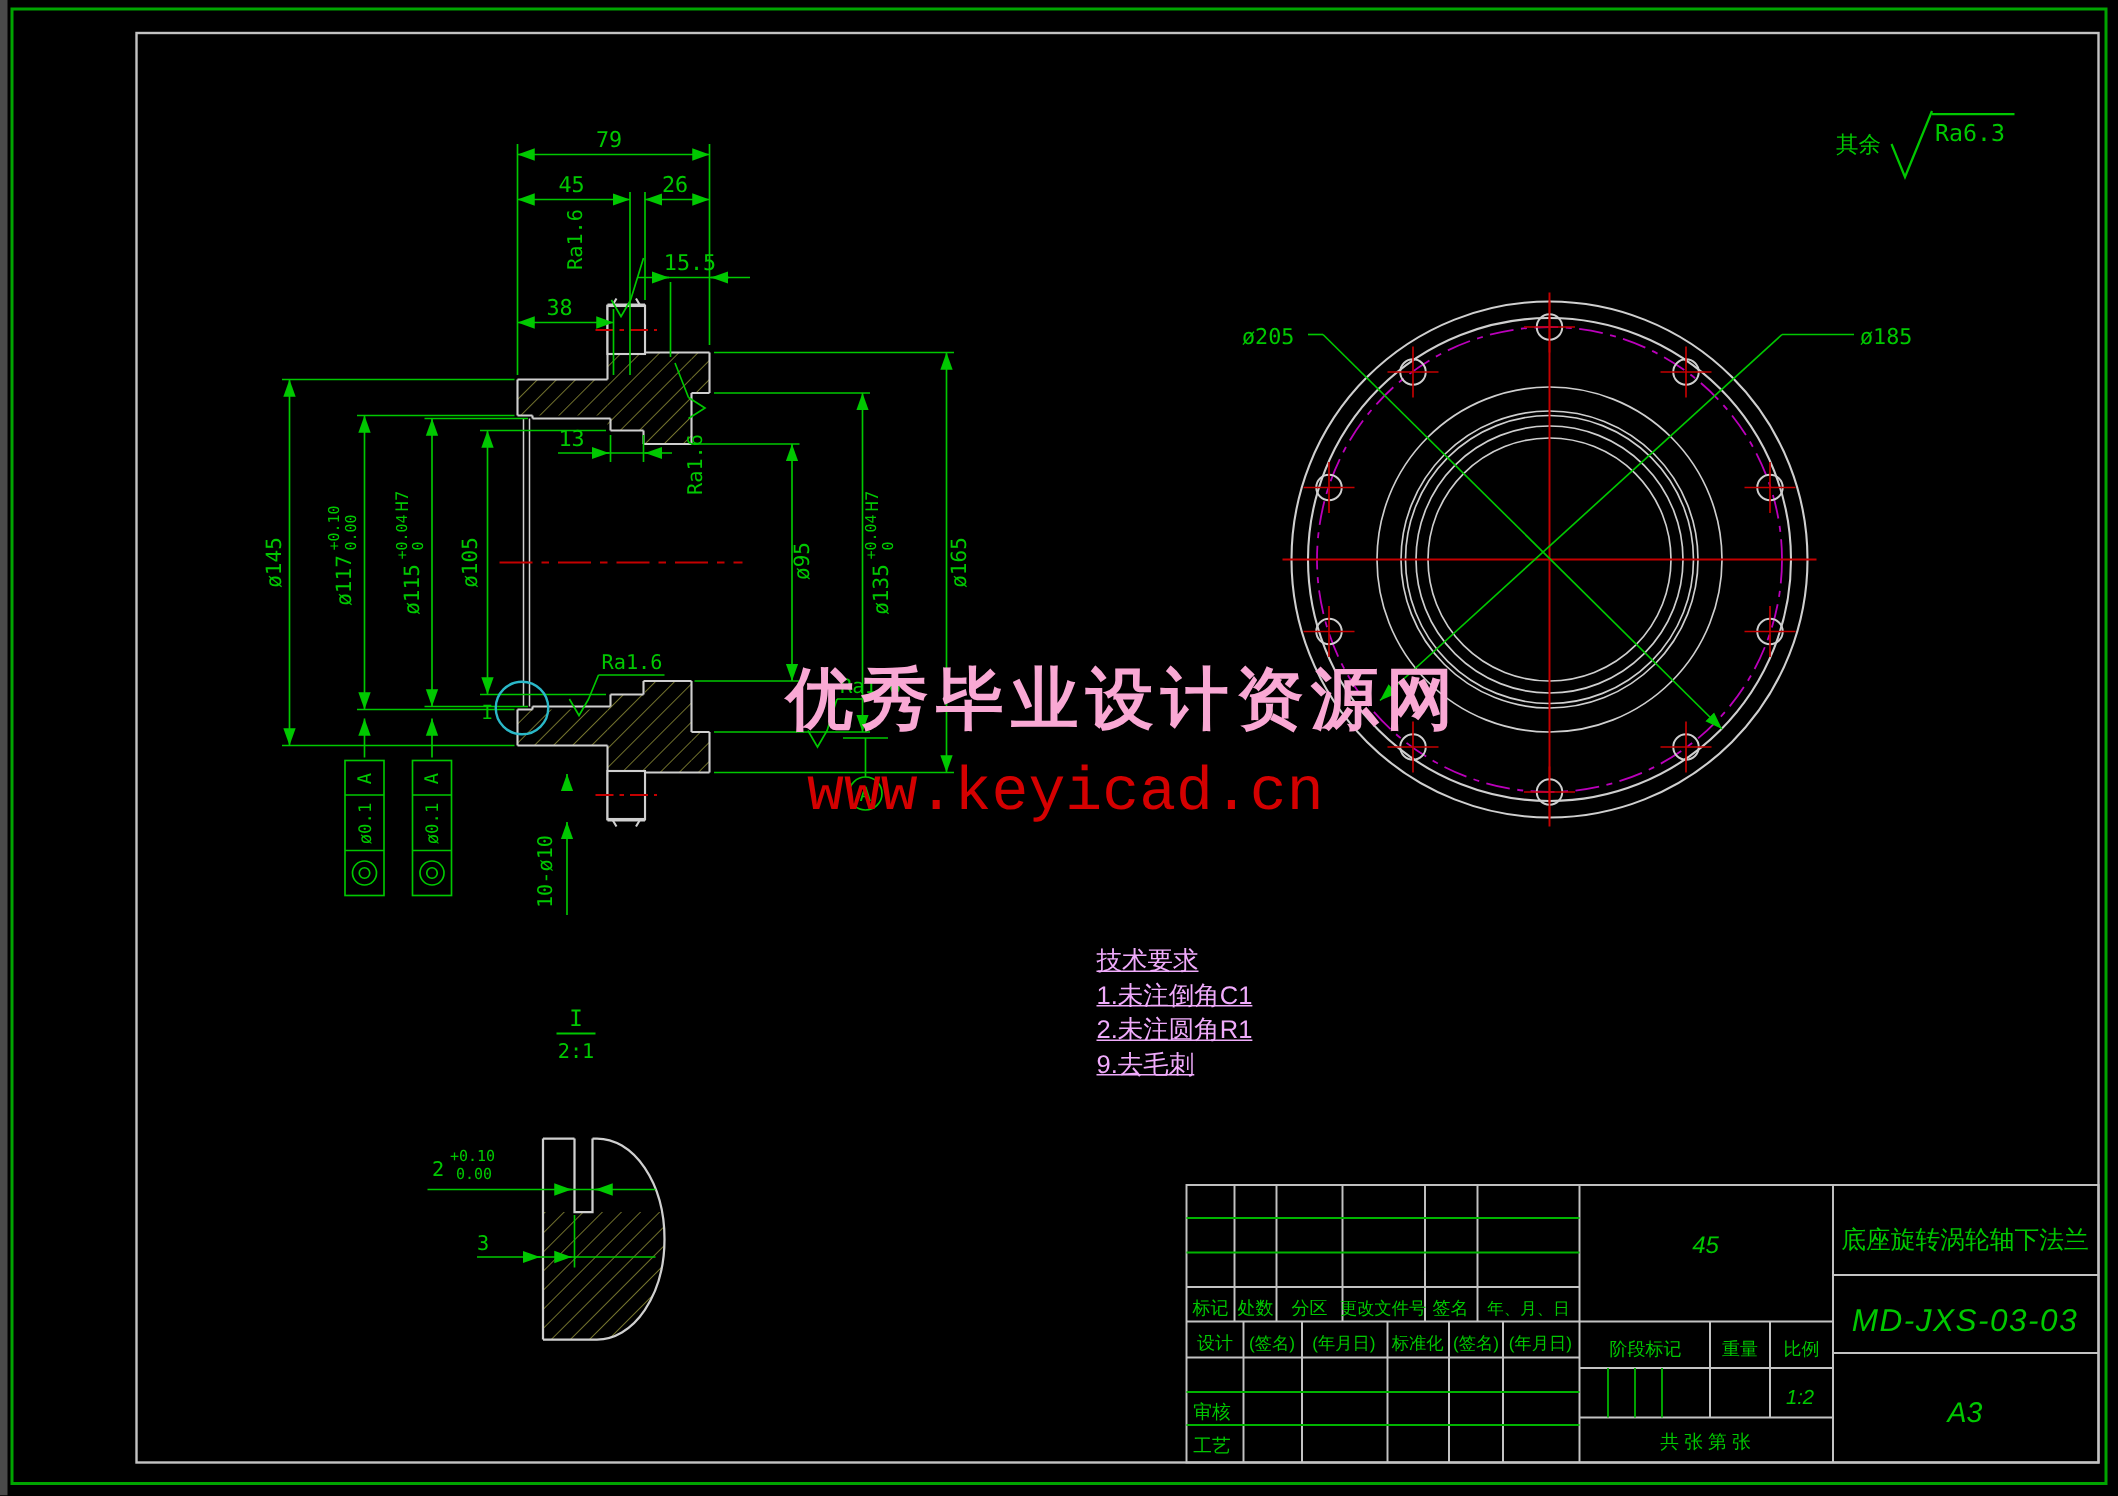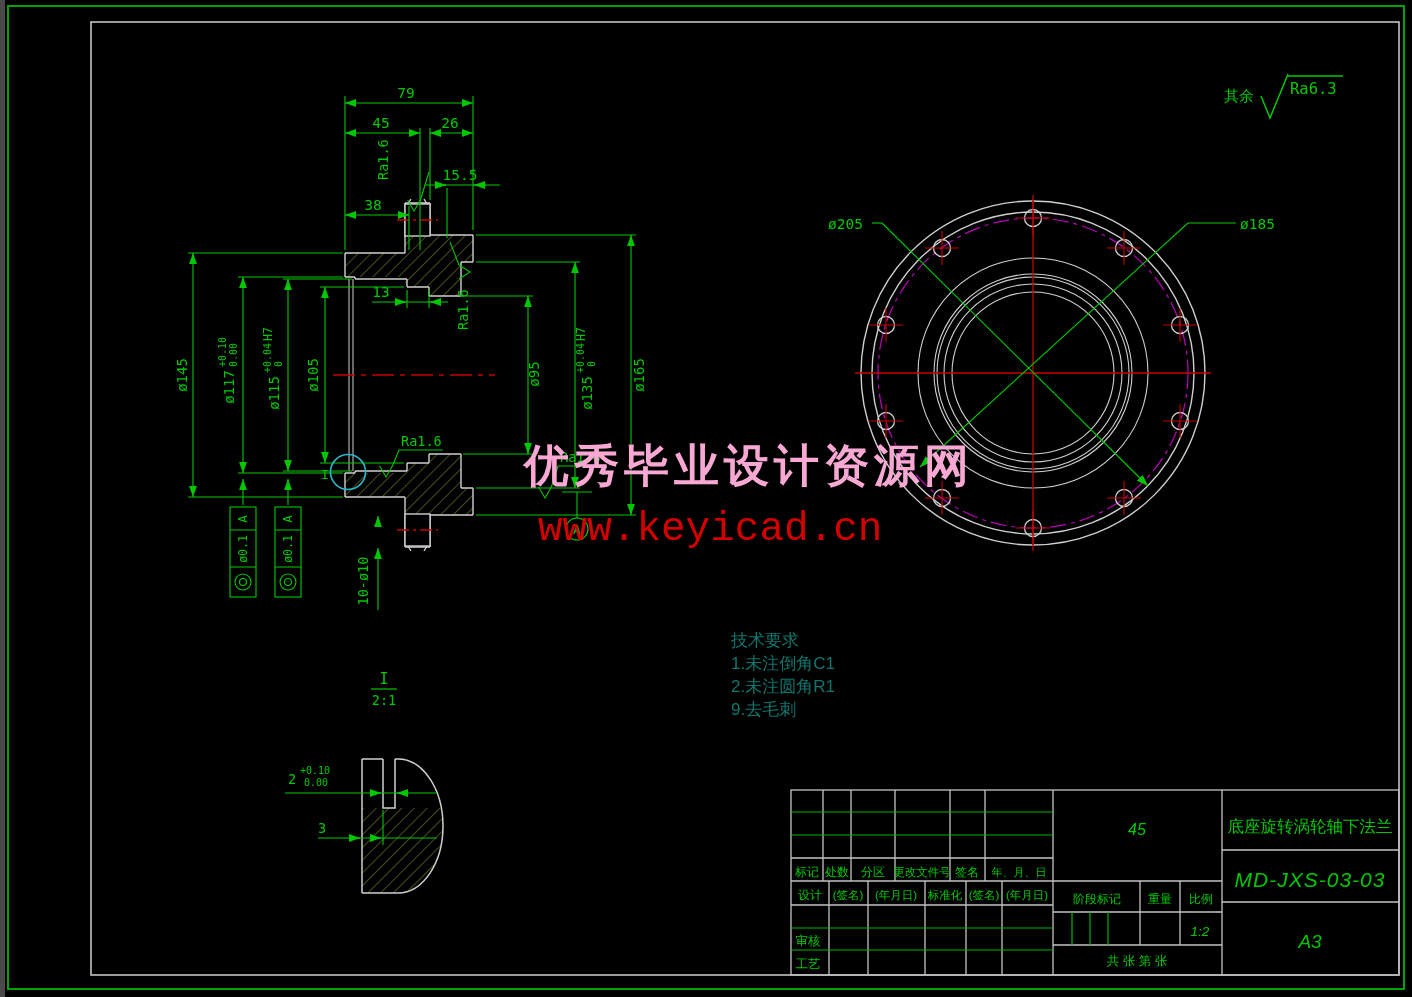--- a/index.html
+++ b/index.html
@@ -6,22 +6,22 @@
   #stage{position:absolute;inset:0;width:1412px;height:997px;background:#000;
          font-family:"Liberation Sans",sans-serif;}
   svg{position:absolute;left:0;top:0;}
   svg text{fill:#00c800;font-family:"DejaVu Sans Mono",monospace;}
   .cn{font-family:"Liberation Sans",sans-serif;}
   .it{font-style:italic;font-family:"Liberation Sans",sans-serif;}
   .wm1{position:absolute;left:524px;top:436px;color:#f9a8d4;font-size:45px;font-weight:bold;
        letter-spacing:5px;font-family:Liberation Sans, sans-serif;white-space:nowrap;}
   .wm2{position:absolute;left:538px;top:506px;color:#d40000;font-size:41px;
        font-family:Liberation Mono, monospace;white-space:nowrap;}
-  .tech{position:absolute;left:731px;top:629px;color:#0f766e;font-size:17px;line-height:23px;
-        font-family:"Liberation Sans",sans-serif;white-space:nowrap;}
+  .tech{position:absolute;left:731px;top:629px;color:#f0abfc;font-size:17px;line-height:23px;
+        font-family:"Liberation Sans",sans-serif;white-space:nowrap;text-decoration:underline;}
 </style>
 </head>
 <body>
 
 <div id="stage">
 
 <svg viewBox="0 0 1412 997" width="1412" height="997">
 <defs>
   <marker id="ar" viewBox="0 0 10 10" refX="9.5" refY="5" markerWidth="11" markerHeight="11" orient="auto-start-reverse">
     <path d="M0,1.6 L9.5,5 L0,8.4 Z" fill="#00c800"></path>

